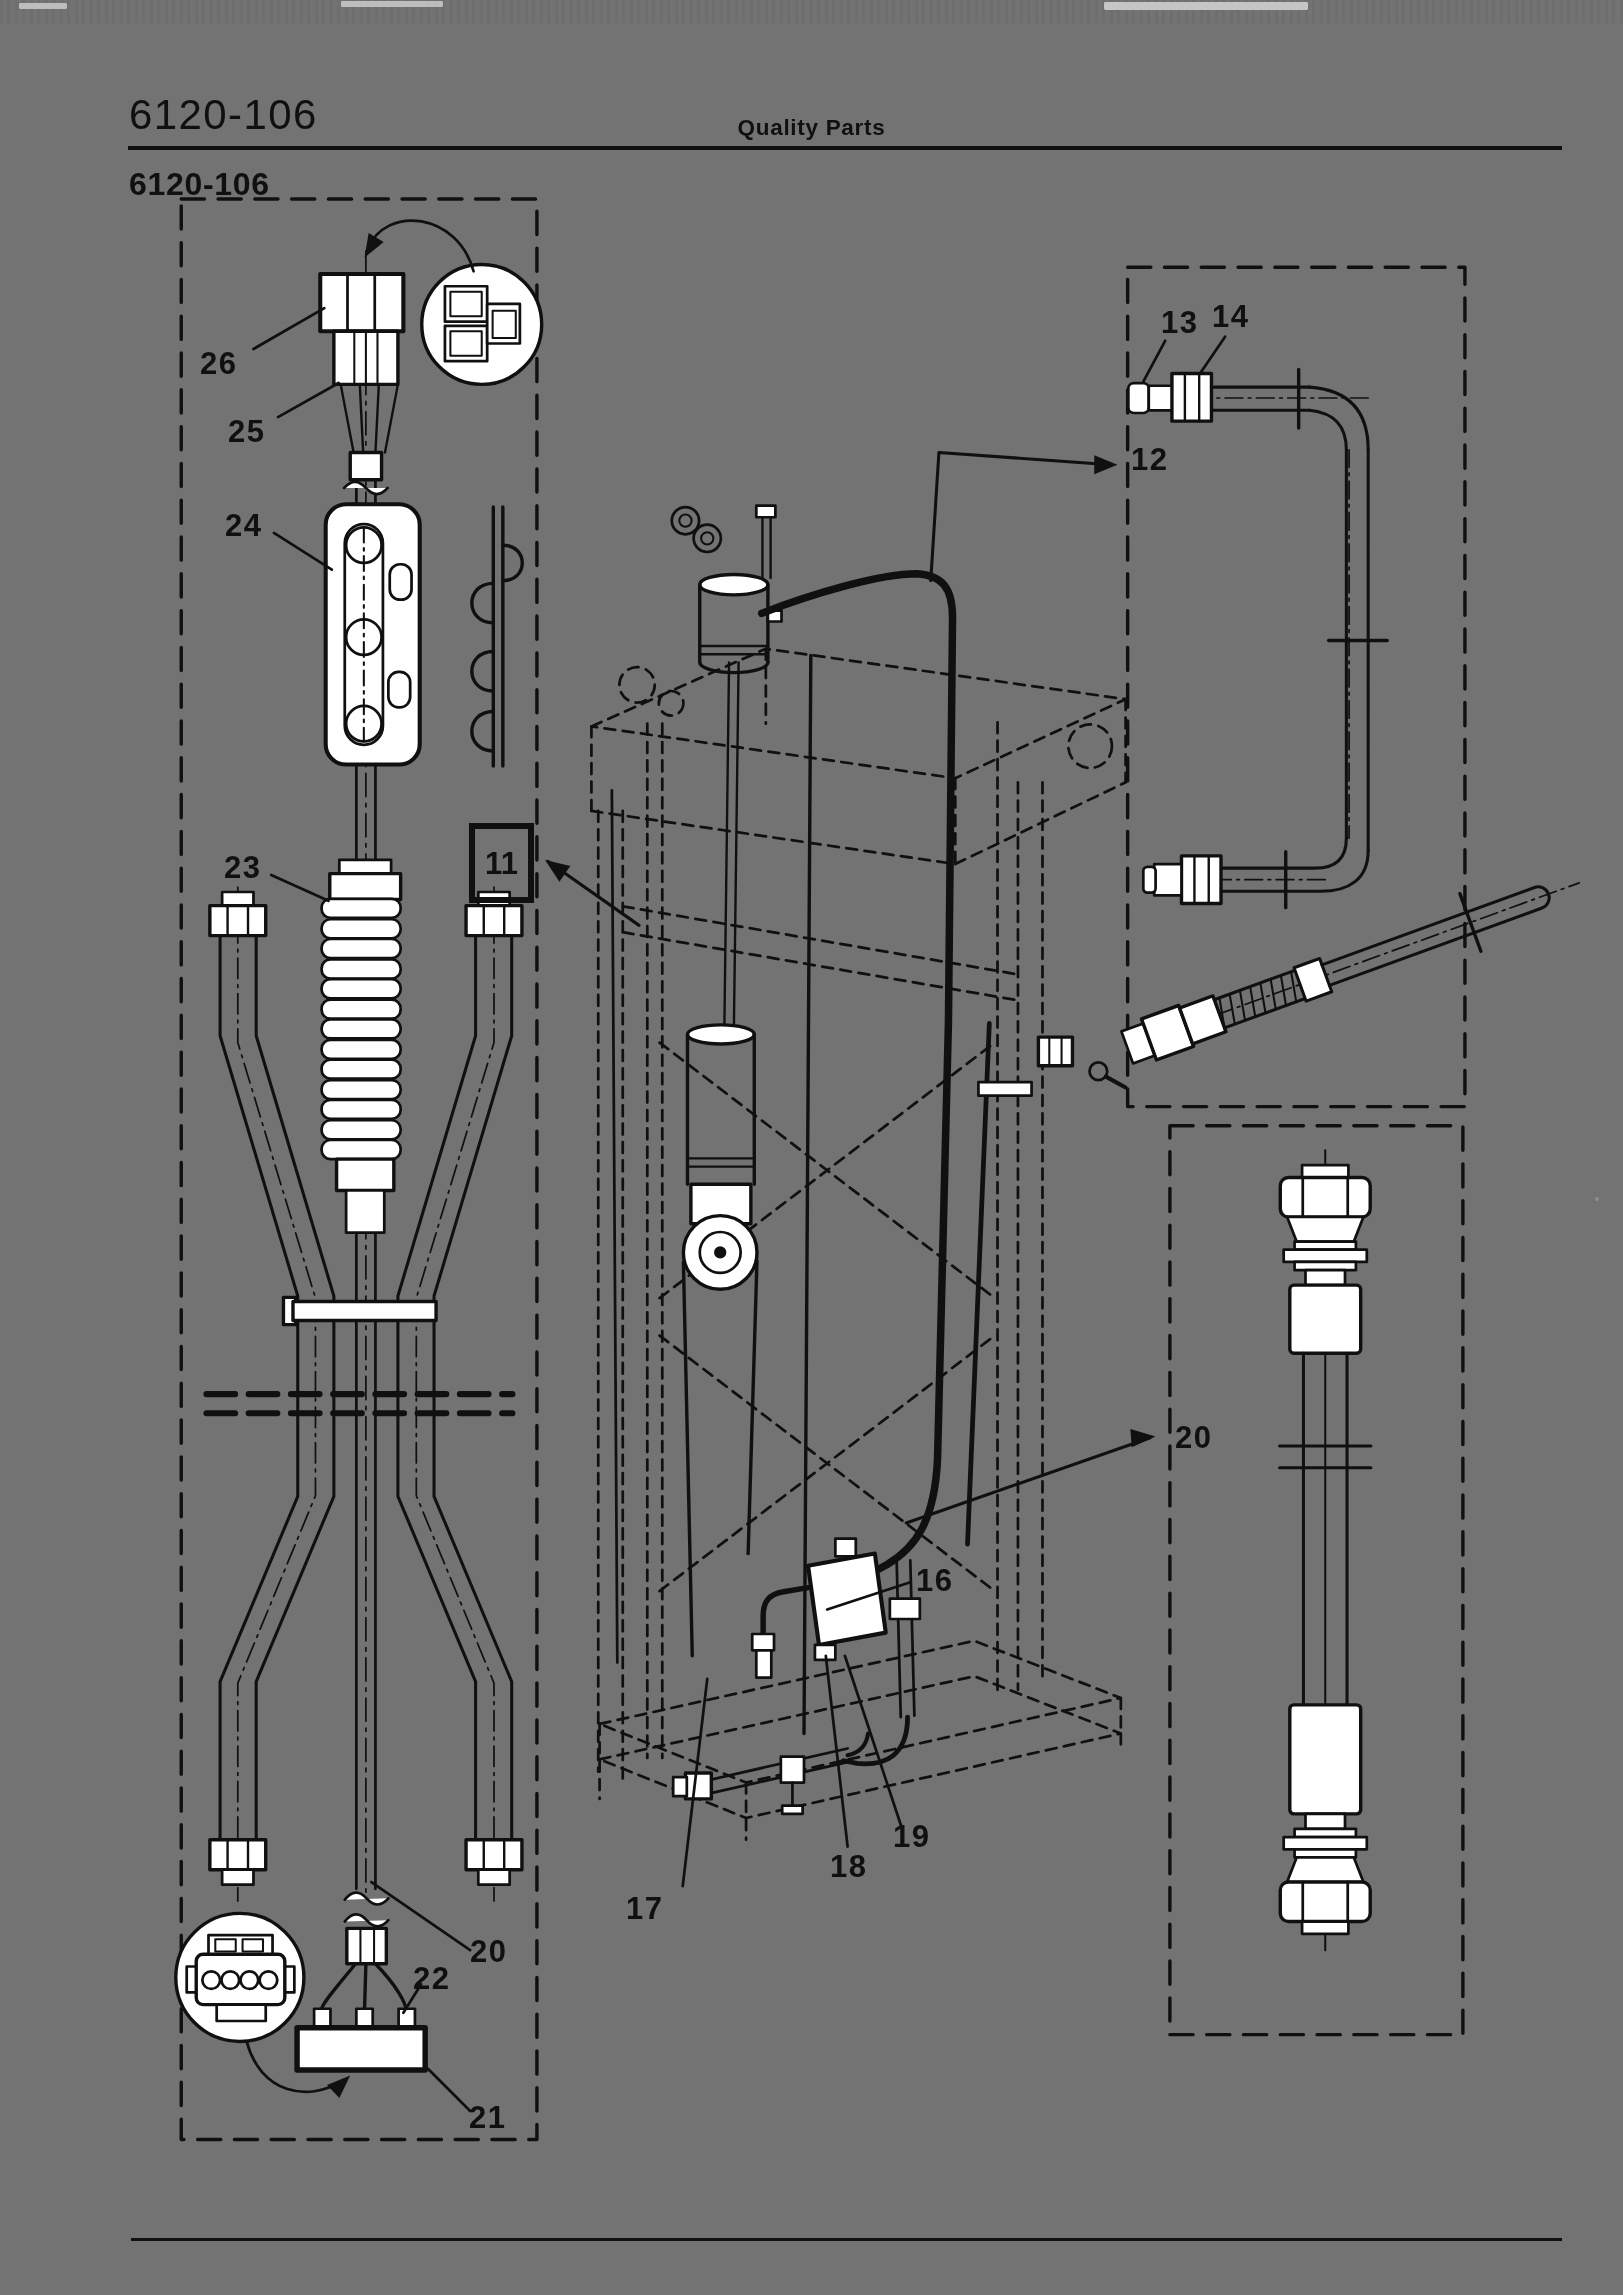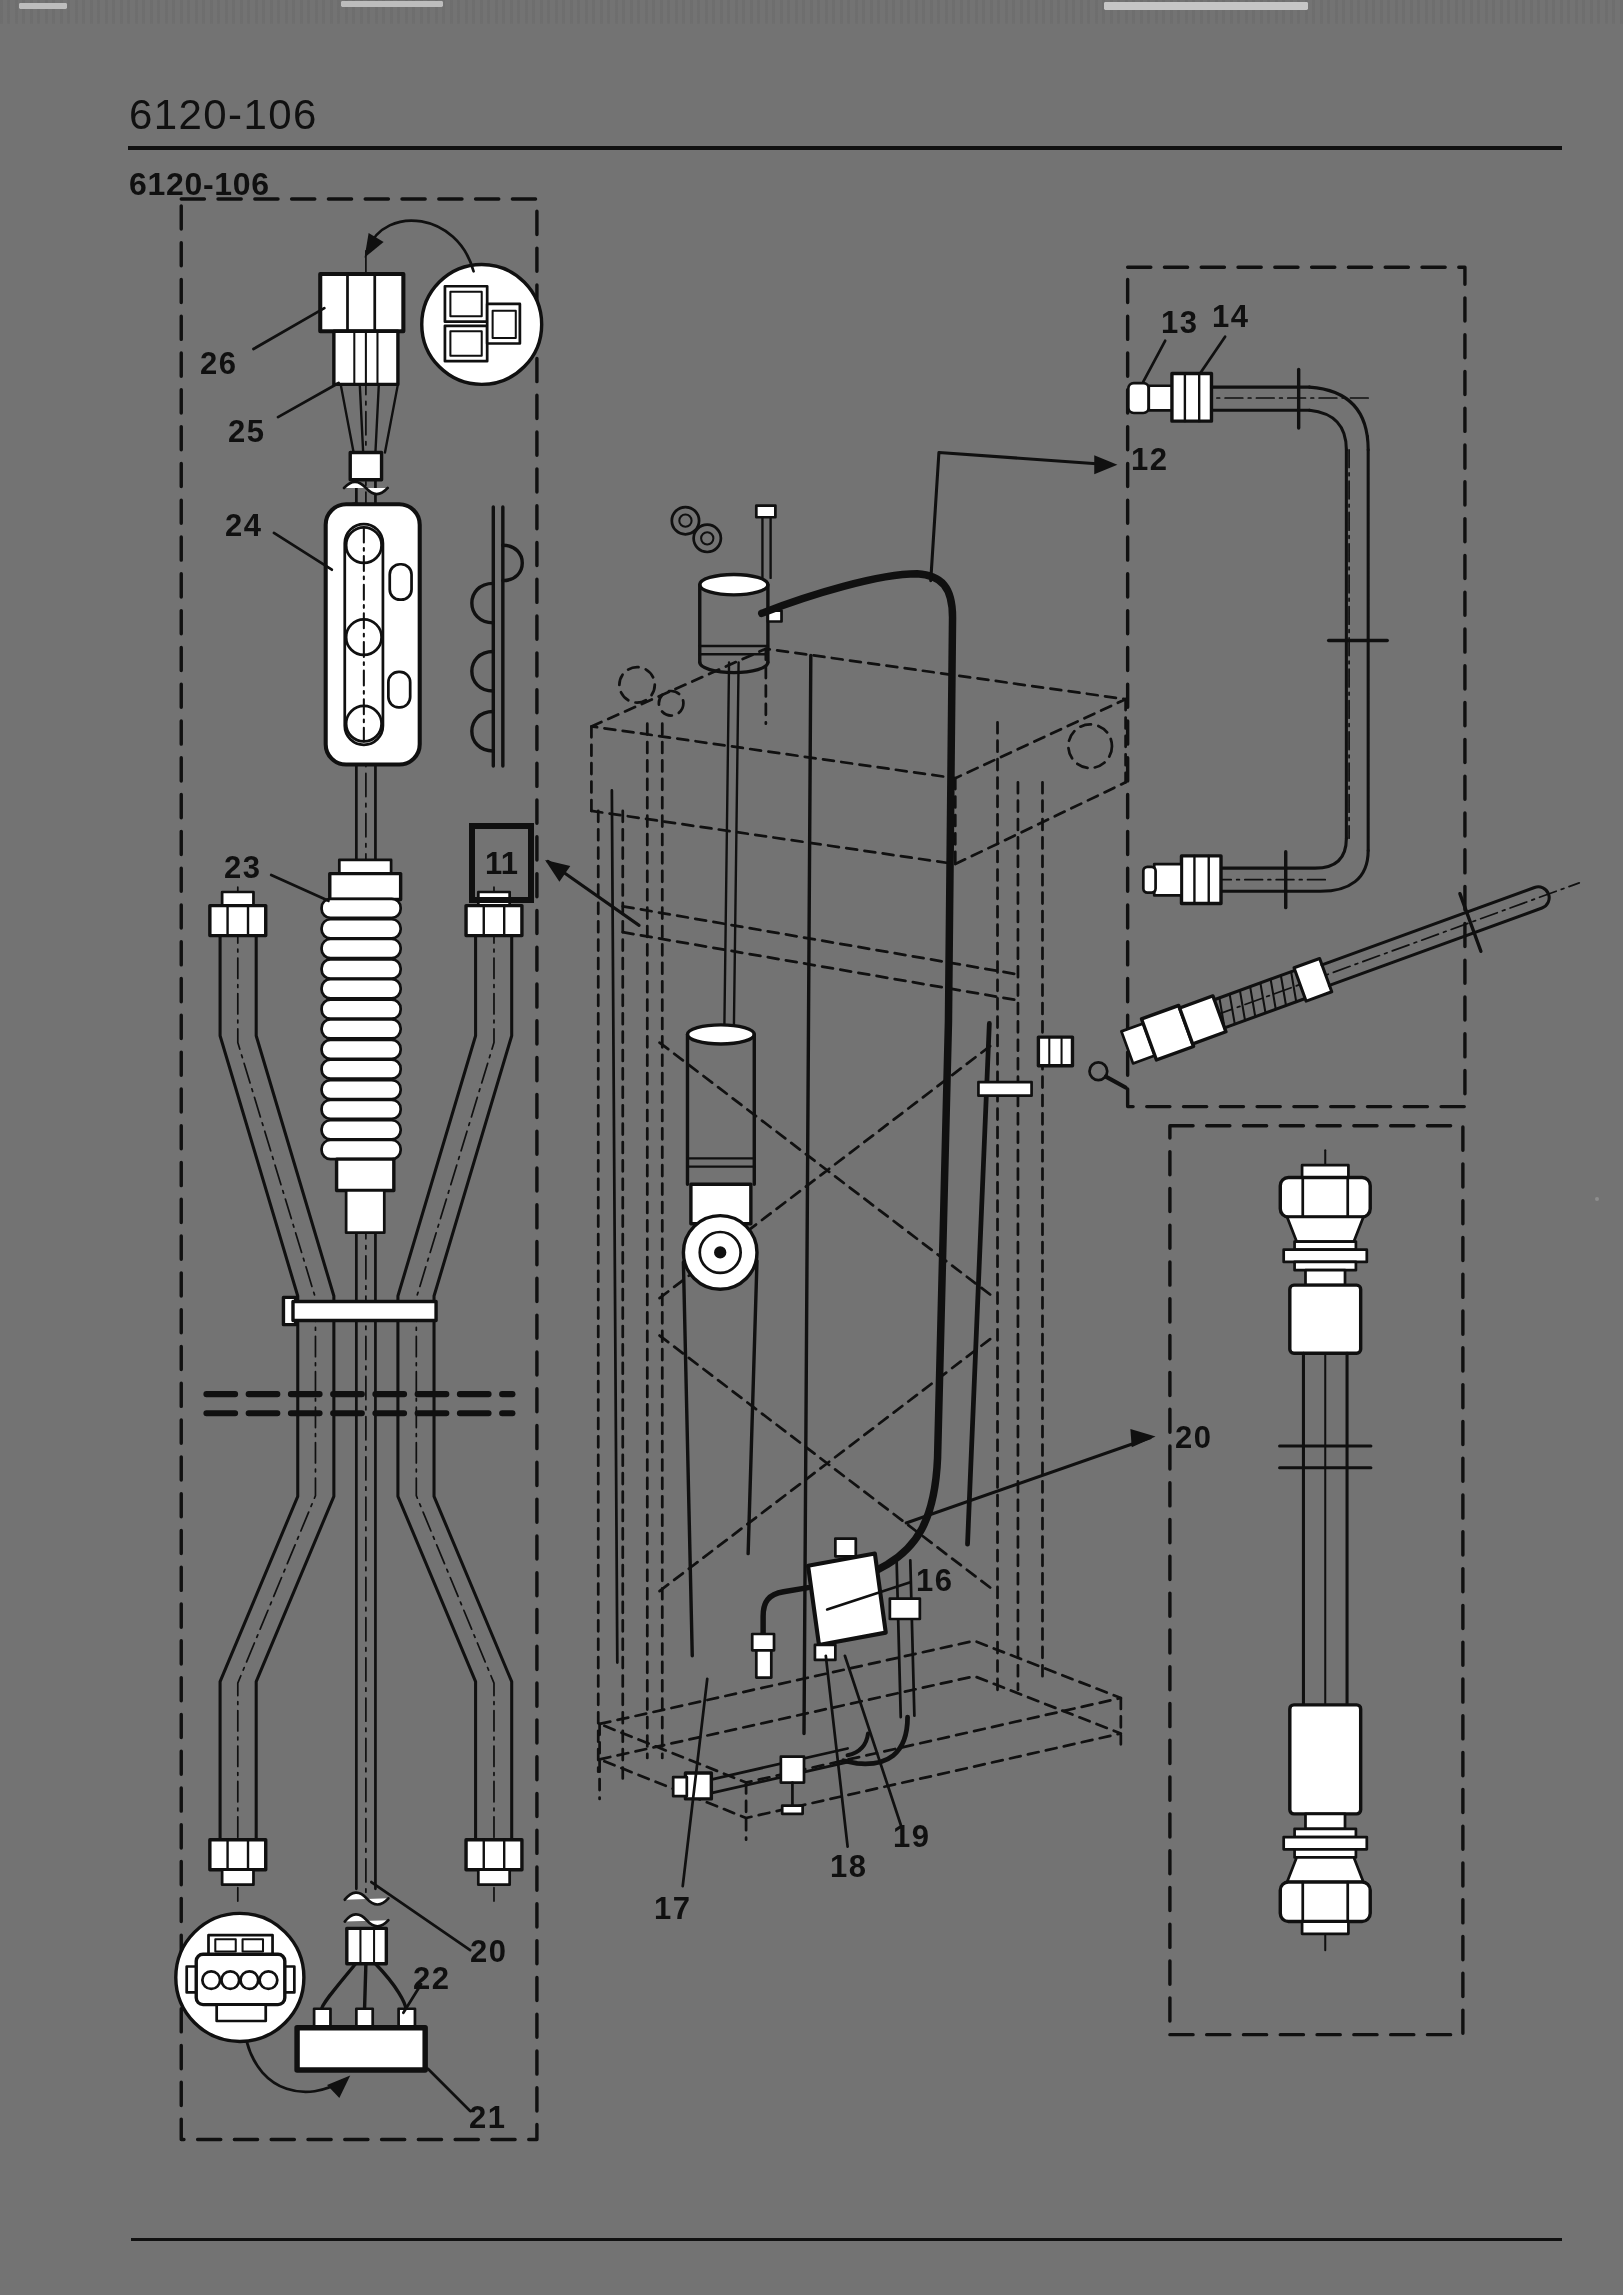--- a/index.html
+++ b/index.html
@@ -27,20 +27,21 @@
 
 <div class="page">
 
   <div class="scan-band"></div>
   <div class="scan-blob" style="left:19px;top:2.7px;width:48px;height:6.8px;"></div>
   <div class="scan-blob" style="left:341px;top:1.4px;width:102px;height:6.1px;"></div>
   <div class="scan-blob" style="left:1104px;top:2px;width:204px;height:8.2px;background:#c6c6c6;"></div>
   <div class="dot" style="left:1595px;top:1197px;"></div>
 
   <div class="doc-number">6120-106</div>
+  <div class="center-title">Quality Parts</div>
   <div class="rule" style="left:128px;top:146px;width:1434px;height:4.1px;"></div>
   <div class="section-number">6120-106</div>
 
   <svg class="art" width="1623" height="2295" viewBox="0 0 2382 3368" fill="none" stroke="#101010" stroke-linecap="round" stroke-linejoin="round">
 
     <g>
       <rect x="266" y="292" width="522" height="2848" stroke-width="5" stroke-dasharray="34 20"></rect>
 
       <path d="M537,368 V2780" stroke-width="2.5" stroke-dasharray="34 10 5 10"></path>
 
@@ -306,21 +307,21 @@
       <rect x="1911" y="2820" width="68" height="18" fill="#fff" stroke-width="4"></rect>
     </g>
   </svg>
 
   <div class="callout boxed" style="left:469px;top:823px;">11</div>
   <div class="callout" style="left:1131px;top:444px;">12</div>
   <div class="callout" style="left:1149px;top:307px;margin-left:12px;">13</div>
   <div class="callout" style="left:1212px;top:301px;">14</div>
   <div class="callout" style="left:1175px;top:1422px;">20</div>
   <div class="callout" style="left:916px;top:1565px;">16</div>
-  <div class="callout" style="left:654px;top:1893px;">17</div>
+  <div class="callout" style="left:626px;top:1893px;">17</div>
   <div class="callout" style="left:830px;top:1851px;">18</div>
   <div class="callout" style="left:893px;top:1821px;">19</div>
   <div class="callout" style="left:470px;top:1936px;">20</div>
   <div class="callout" style="left:469px;top:2102px;">21</div>
   <div class="callout" style="left:413px;top:1963px;">22</div>
   <div class="callout" style="left:224px;top:852px;">23</div>
   <div class="callout" style="left:225px;top:510px;">24</div>
   <div class="callout" style="left:228px;top:416px;">25</div>
   <div class="callout" style="left:200px;top:348px;">26</div>
 

